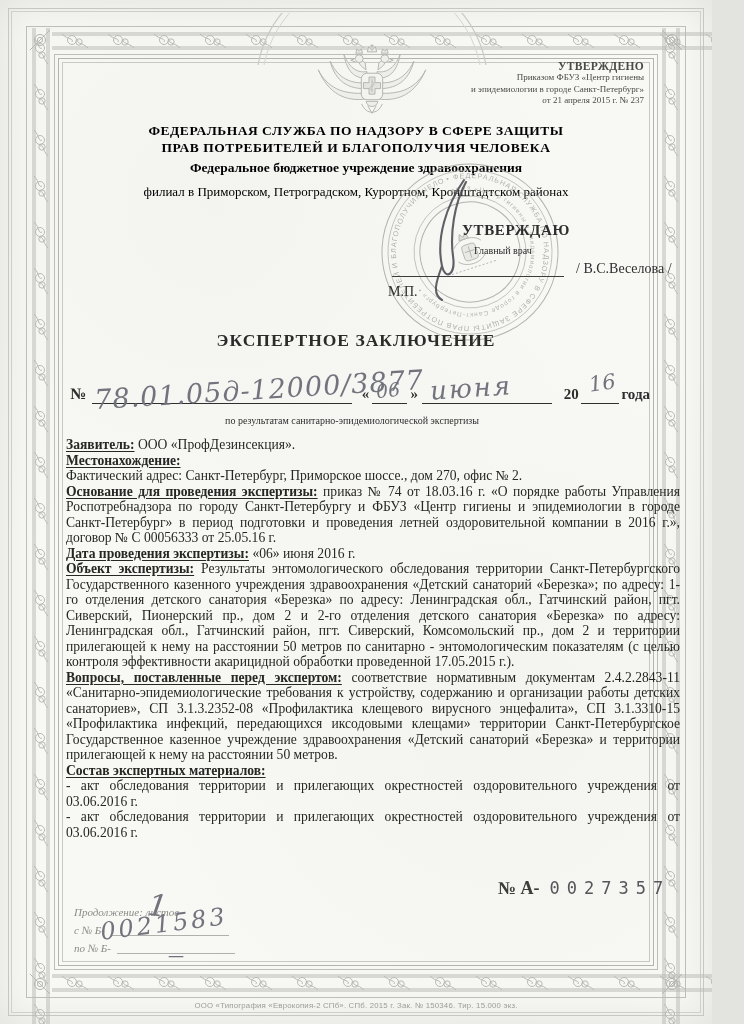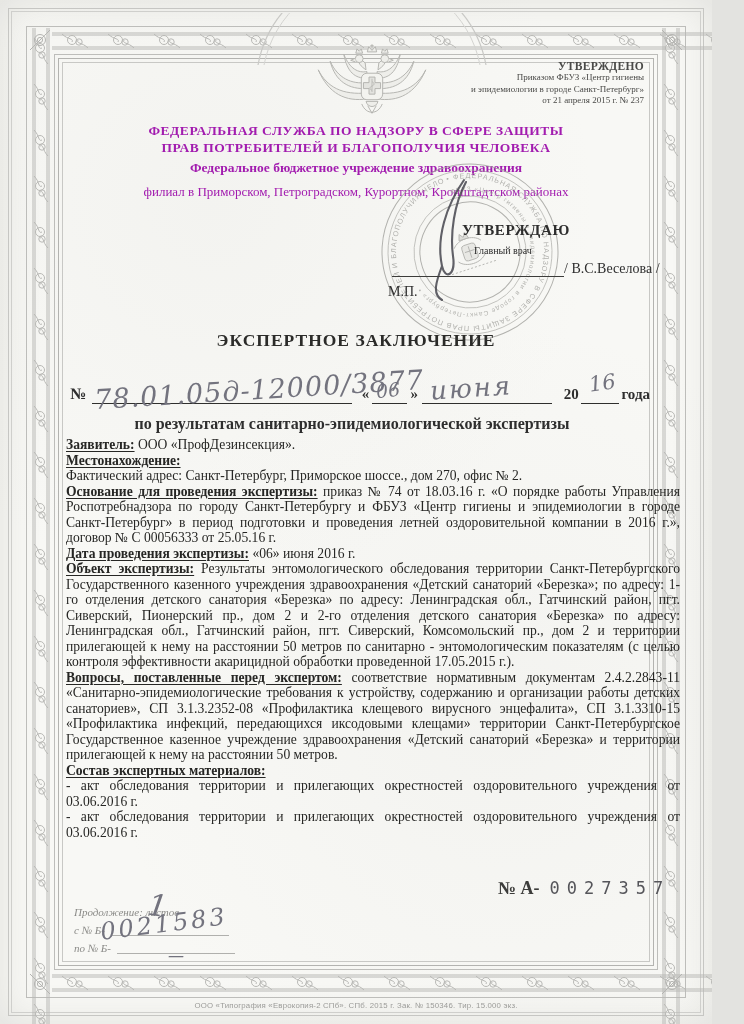--- a/index.html
+++ b/index.html
@@ -22,30 +22,30 @@
   .band-bottom{left:52px;right:52px;bottom:28px;height:26px;}
   .band-left{top:28px;bottom:28px;left:28px;width:26px;}
   .band-right{top:28px;bottom:28px;right:28px;width:26px;}
   .corner{position:absolute;width:26px;height:26px;}
   .arc{position:absolute;left:252px;top:13px;width:240px;height:52px;}
   
   .approved-top{position:absolute;top:60px;right:68px;width:230px;text-align:right;color:#4a4a48;}
   .approved-top .t1{font-weight:bold;font-size:11.5px;letter-spacing:.3px;}
   .approved-top .t2{font-size:9px;line-height:11.5px;}
   .eagle{position:absolute;left:308px;top:44px;width:128px;height:96px;}
-  .hdr{position:absolute;left:66px;right:66px;text-align:center;color:#a21caf;}
+  .hdr{position:absolute;left:66px;right:66px;text-align:center;color:#000000;}
   .svc{top:123px;font-weight:bold;font-size:13.5px;line-height:16.5px;letter-spacing:.5px;}
   .org{top:159px;font-weight:bold;font-size:13.5px;line-height:17.5px;}
   .branch{top:184px;font-weight:normal;font-size:13px;}
   
   .stamp{position:absolute;left:376px;top:158px;width:188px;height:188px;opacity:.85;}
   .approve{position:absolute;left:462px;top:222px;font-weight:bold;font-size:15px;letter-spacing:.6px;}
   .position{position:absolute;left:474px;top:245px;font-size:10px;}
   .sigline{position:absolute;left:392px;top:258px;width:172px;height:18px;border-bottom:1.3px solid #3c3c3a;}
-  .signame{position:absolute;left:564px;top:261px;font-size:14px;}
+  .signame{position:absolute;left:576px;top:261px;font-size:14px;}
   .mp{position:absolute;left:388px;top:284px;font-size:14px;}
   .signature{position:absolute;left:412px;top:176px;width:90px;height:130px;}
   
   .title{position:absolute;left:0;right:0;top:330px;text-align:center;font-weight:bold;
          font-size:17.5px;letter-spacing:1px;color:#2b2b29;}
   .numrow{position:absolute;left:70px;right:62px;top:368px;height:36px;display:flex;align-items:flex-end;}
   .numrow .lbl{font-weight:bold;font-size:16px;padding-bottom:1px;}
   .blank{border-bottom:1.6px solid #2f2f2d;position:relative;}
   .b-num{width:296px;height:30px;margin-left:6px;}
   .b-day{width:40px;height:24px;margin:0 2px;}
@@ -53,21 +53,21 @@
   .b-year{width:44px;height:22px;margin:0 2px;}
   .hand{font-family:"DejaVu Serif",serif;font-style:italic;color:#73737e;white-space:nowrap;}
   .hw-num{position:absolute;left:2px;bottom:-2px;font-size:27px;transform:rotate(-3.5deg);letter-spacing:1px;}
   .hw-day{position:absolute;left:4px;bottom:2px;font-size:19px;transform:rotate(-6deg);}
   .hw-mon{position:absolute;left:8px;bottom:0px;font-size:26px;transform:rotate(-4deg);letter-spacing:2px;}
   .hw-year{position:absolute;left:8px;bottom:8px;font-size:21px;transform:rotate(-8deg);}
   .q{font-weight:bold;font-size:15px;padding:0 1px 1px 10px;}
   .q2{font-weight:bold;font-size:15px;padding:0 2px 1px 1px;}
   .yr{font-weight:bold;font-size:15px;padding:0 0 1px 8px;}
   .god{font-weight:bold;font-size:15px;padding-bottom:1px;}
-  .subtitle{position:absolute;left:0;right:8px;top:415px;text-align:center;font-weight:bold;font-size:16px;}
+  .subtitle{position:absolute;left:0;right:8px;top:415px;text-align:center;font-weight:normal;font-size:10px;}
   
   .bodytxt{position:absolute;left:66px;width:614px;top:437px;font-size:13.6px;line-height:15.5px;
            text-align:justify;color:#262624;}
   .bodytxt p{margin:0;}
   .lb{font-weight:bold;text-decoration:underline;text-underline-offset:2px;}
   
   .serial{position:absolute;left:498px;top:878px;display:flex;align-items:baseline;}
   .serial .pre{font-weight:bold;font-size:18px;color:#3c3c3a;margin-right:10px;}
   .serial .dig{font-family:"DejaVu Sans Mono",monospace;font-size:17px;letter-spacing:7px;color:#55555a;}
   .cont{position:absolute;left:74px;top:906px;font-style:italic;font-size:11px;color:#8b8b88;}

